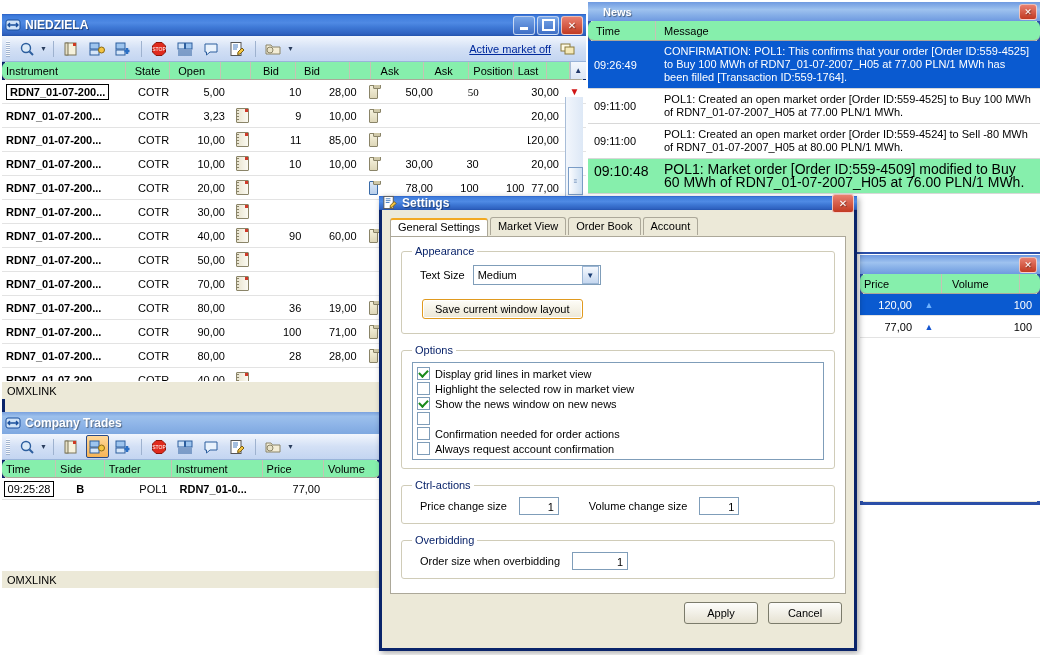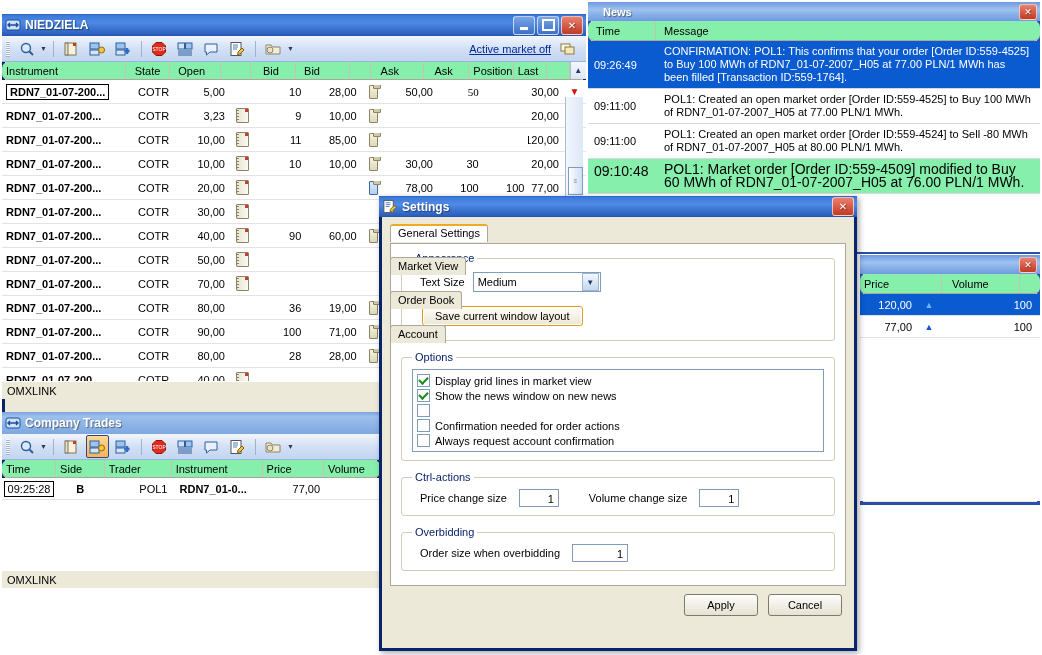--- a/index.html
+++ b/index.html
@@ -61,21 +61,21 @@
             background:repeating-linear-gradient(to bottom,#8a8468 0 1px,transparent 1px 3px);}
   .ico-note:after{content:"";position:absolute;right:0;top:0;width:3px;height:3px;background:#d03a2a;}
   .ico-clip{width:12px;height:12px;display:inline-block;position:relative;margin-left:4px;
             background:linear-gradient(to bottom,#f6f2dd,#ded7b8);border:1px solid #8a8468;border-radius:1px;}
   .ico-clip:before{content:"";position:absolute;left:3px;top:-2px;width:6px;height:3px;
             background:#cfc8a8;border:1px solid #8a8468;border-radius:1px;}
 
   
   #settings-dialog{box-shadow:2px 2px 6px rgba(0,0,0,.35);}
   .dlg-body{background:#ece9d8;padding:6px 8px 0 8px;}
-  .tabstrip{display:flex;align-items:flex-start;height:20px;gap:16px;position:relative;z-index:2;flex-direction:column;}
+  .tabstrip{display:flex;align-items:center;height:20px;gap:2px;position:relative;z-index:2;}
   .tab{background:#ece9d8;border:1px solid #aca899;border-bottom:none;border-radius:3px 3px 0 0;
        padding:2px 7px 2px 7px;font-size:11px;line-height:13px;}
   .tab.sel{background:#fff;border-top:2px solid #f2a922;padding-top:1px;position:relative;top:1px;font-weight:normal;}
   .tabpane{background:#fff;border:1px solid #aca899;padding:8px 10px 10px 10px;}
   fieldset.grp{border:1px solid #d0ccb8;border-radius:3px;margin:0 0 10px 0;padding:6px 10px 10px 10px;}
   fieldset.grp legend{color:#0a246a;font-size:11px;padding:0 3px;}
   .row{display:flex;align-items:center;gap:8px;}
   .lbl{font-size:11px;}
   .combo{width:128px;height:20px;border:1px solid #7f9db9;background:#fff;display:flex;align-items:center;
          padding:0 0 0 4px;font-size:11px;box-sizing:border-box;}
@@ -627,21 +627,21 @@
       <div style="display: flex; height: 21px; align-items: center; font-size: 11px; border-bottom: 1px solid rgb(227, 227, 227); background: rgb(255, 255, 255); color: rgb(0, 0, 0);">
         <div style="width: 56px; flex: 0 0 56px; text-align: right; padding-right: 4px; box-sizing: border-box;">77,00</div>
         <div style="width: 26px; flex: 0 0 26px; font-size: 9px; text-align: center; color: rgb(20, 85, 208);">▲</div>
         <div style="flex: 1 1 0%; text-align: right; padding-right: 8px; box-sizing: border-box;">100</div>
       </div>
     </div>
 </div>
 
 <div id="settings-dialog" class="win" style="left:379px;top:196px;width:478px;height:455px;border:3px solid #0a246a;border-top:none;background:#ece9d8;">
 
-  <div class="titlebar" style="margin:0 -3px;height:21px;">
+  <div class="titlebar" style="margin:0 -3px;height:14px;">
     <span class="tb-icon">
       <svg width="15" height="15" viewBox="0 0 16 16">
           <rect x="2" y="1.5" width="10" height="13" fill="#fff" stroke="#555"></rect>
           <path d="M4 4h5M4 6h5M4 8h4" stroke="#4a7fc1" stroke-width="1"></path>
           <path d="M9 11l4-4 2 2-4 4-2.4.5z" fill="#f5c542" stroke="#7a5f12"></path>
         </svg>
     </span>
     <span class="tb-title">Settings</span>
     <span class="tb-btn close">✕</span>
   </div>
@@ -669,20 +669,24 @@
           <button class="btn hot">Save current window layout</button>
         </div>
       </fieldset>
 
       <fieldset class="grp" style="padding-bottom:8px;">
         <legend>Options</legend>
         <div class="optbox" id="option-list">
             <div class="opt">
               <span class="cb on"></span>
               <span>Display grid lines in market view</span>
+            </div>
+            <div class="opt">
+              <span class="cb"></span>
+              <span>Highlight the selected row in market view</span>
             </div>
             <div class="opt">
               <span class="cb on"></span>
               <span>Show the news window on new news</span>
             </div>
             <div class="opt">
               <span class="cb"></span>
             </div>
             <div class="opt">
               <span class="cb"></span>

